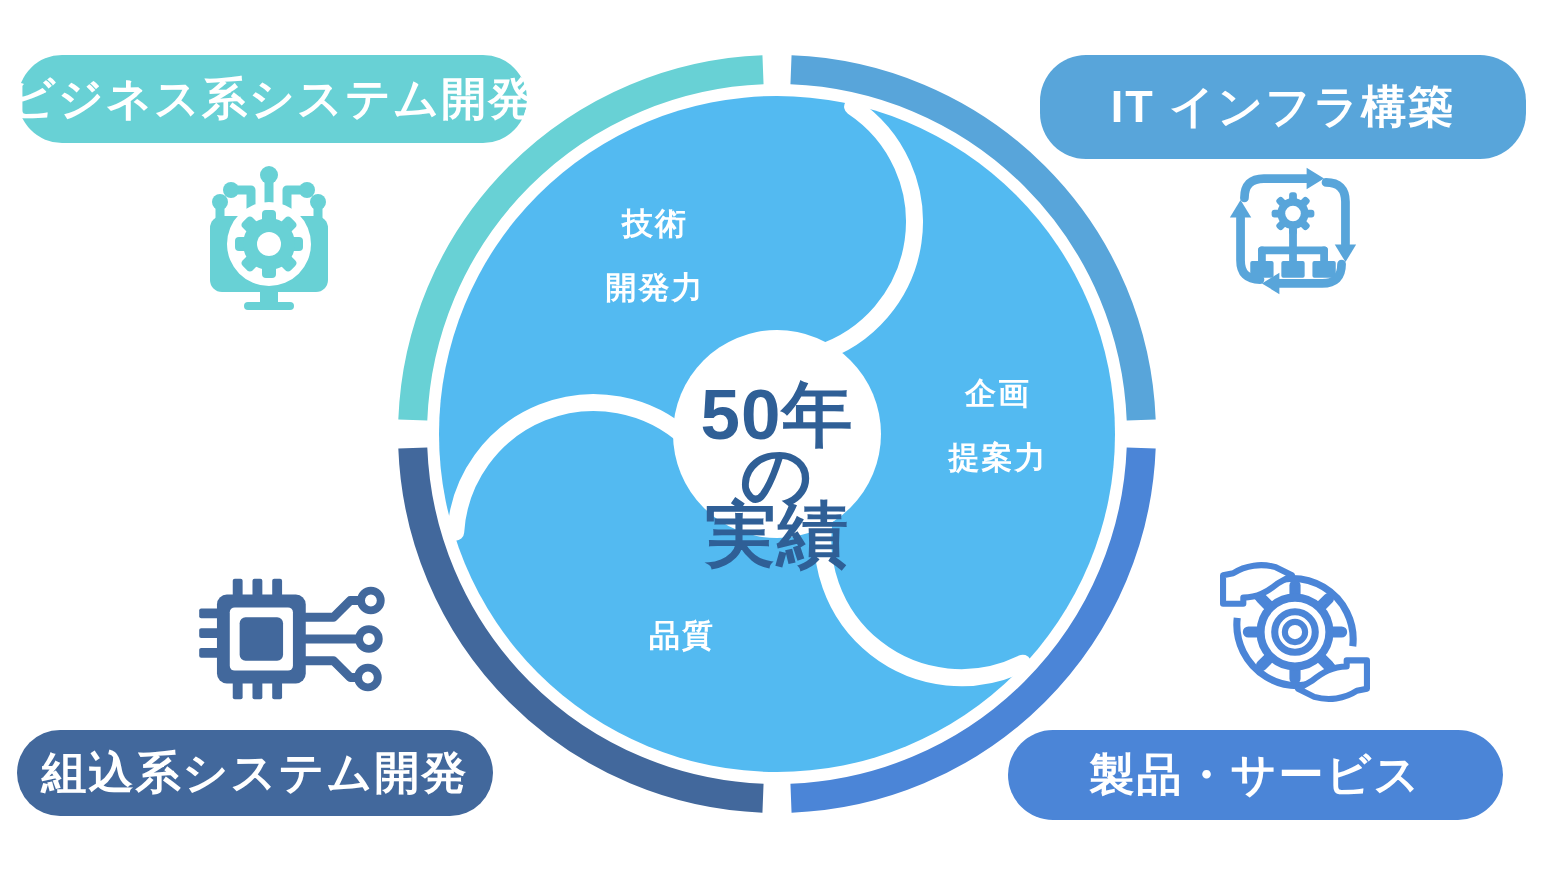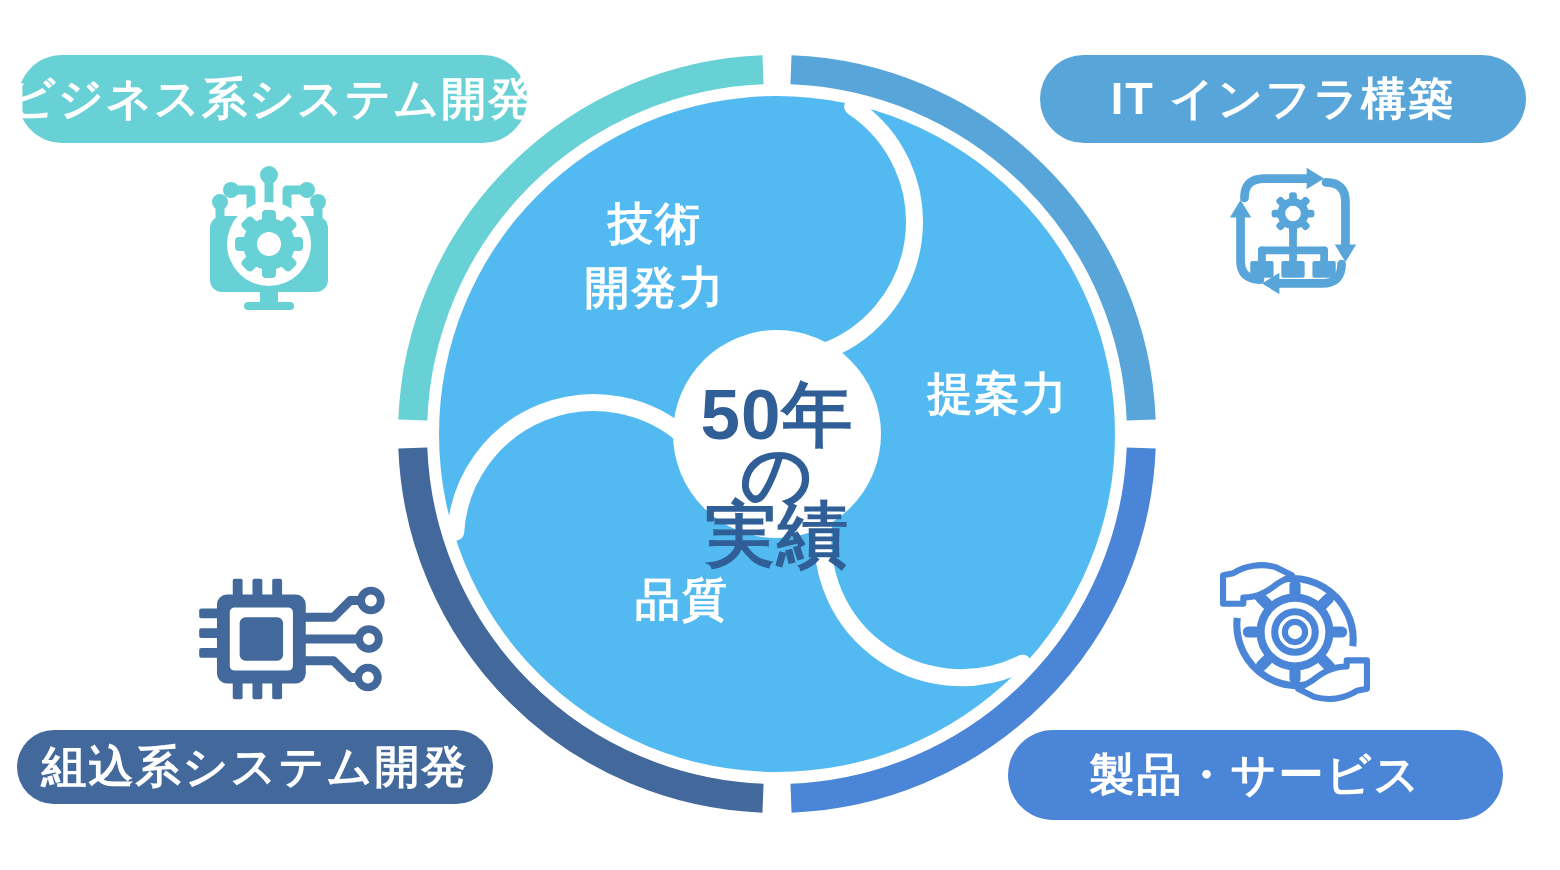--- a/index.html
+++ b/index.html
@@ -10,21 +10,21 @@
   
   .pill{
     position:absolute;border-radius:46px;display:flex;align-items:center;justify-content:center;
     color:#ffffff;font-size:45px;letter-spacing:2px;white-space:nowrap;
   }
   
   .wheel-svg{position:absolute;left:387px;top:44px;width:780px;height:780px;}
   
   .seg-label{
     position:absolute;width:220px;text-align:center;color:#ffffff;
-    font-size:45px;line-height:64px;letter-spacing:2px;
+    font-size:31px;line-height:64px;letter-spacing:2px;
   }
   .center-label{
     position:absolute;left:667px;top:385px;width:220px;text-align:center;
     font-size:71px;line-height:60px;letter-spacing:1px;
   }
   .icon-box{position:absolute;}
   .icon-box svg{display:block;width:100%;height:100%;}
 </style>
 </head>
 <body>
@@ -47,38 +47,39 @@
     </g>
 
     <circle cx="390" cy="390" r="104" fill="#ffffff"></circle>
   </svg>
 
   <div class="seg-label" style="left:545px;top:192px;">
     <div>技術</div>
     <div>開発力</div>
   </div>
   <div class="seg-label" style="left:888px;top:362px;">
+    <div>企画</div>
     <div>提案力</div>
   </div>
-  <div class="seg-label" style="left:572px;top:568px;">
+  <div class="seg-label" style="left:572px;top:604px;">
     <div>品質</div>
   </div>
 
   <div class="center-label" style="color: rgb(47, 95, 150);">
     <div>50年の</div>
     <div>実績</div>
   </div>
 
   <div class="pill" style="left: 18px; top: 55px; width: 509px; height: 88px; background-color: rgb(104, 209, 213);">
     <span>ビジネス系システム開発</span>
   </div>
-  <div class="pill" style="left: 1040px; top: 55px; width: 486px; height: 88px; background-color: rgb(88, 165, 218);">
+  <div class="pill" style="left: 1040px; top: 55px; width: 486px; height: 104px; background-color: rgb(88, 165, 218);">
     <span>IT インフラ構築</span>
   </div>
-  <div class="pill" style="left: 17px; top: 730px; width: 476px; height: 74px; background-color: rgb(66, 104, 156);">
+  <div class="pill" style="left: 17px; top: 730px; width: 476px; height: 86px; background-color: rgb(66, 104, 156);">
     <span>組込系システム開発</span>
   </div>
   <div class="pill" style="left: 1008px; top: 730px; width: 495px; height: 90px; background-color: rgb(75, 133, 215); text-align: right;">
     <span>製品・サービス</span>
   </div>
 
   <div class="icon-box" style="left: 203px; top: 162px; width: 132px; height: 150px; color: rgb(104, 209, 213);">
     <svg viewBox="0 0 130 150">
       <g stroke="currentColor" stroke-width="9" fill="none" stroke-linecap="round" stroke-linejoin="round">
         <path d="M65 40 V14"></path>

